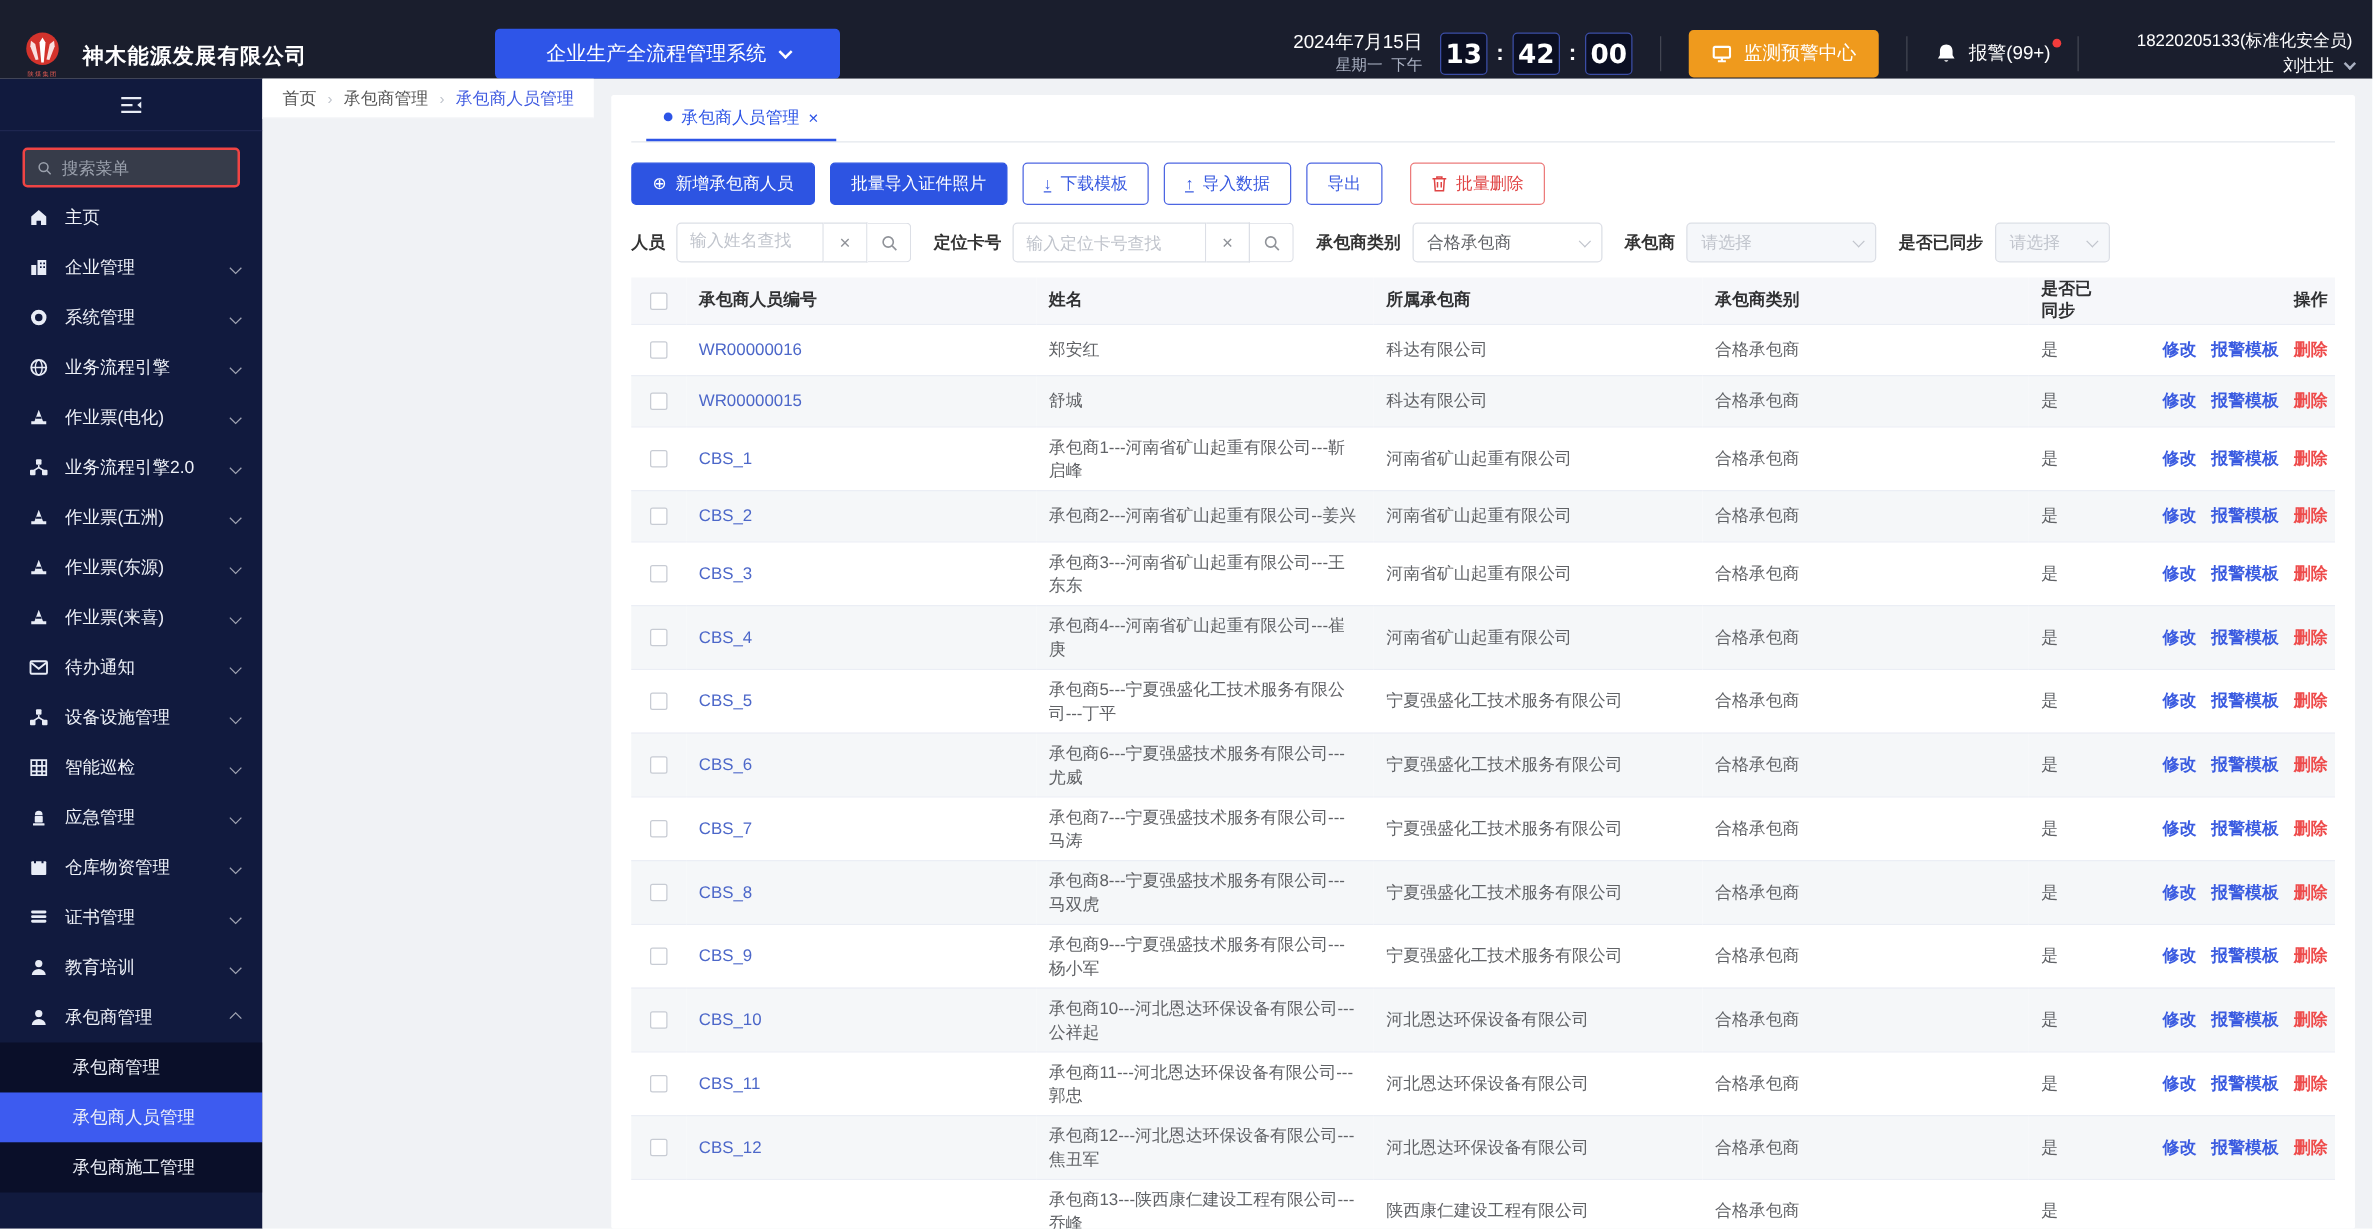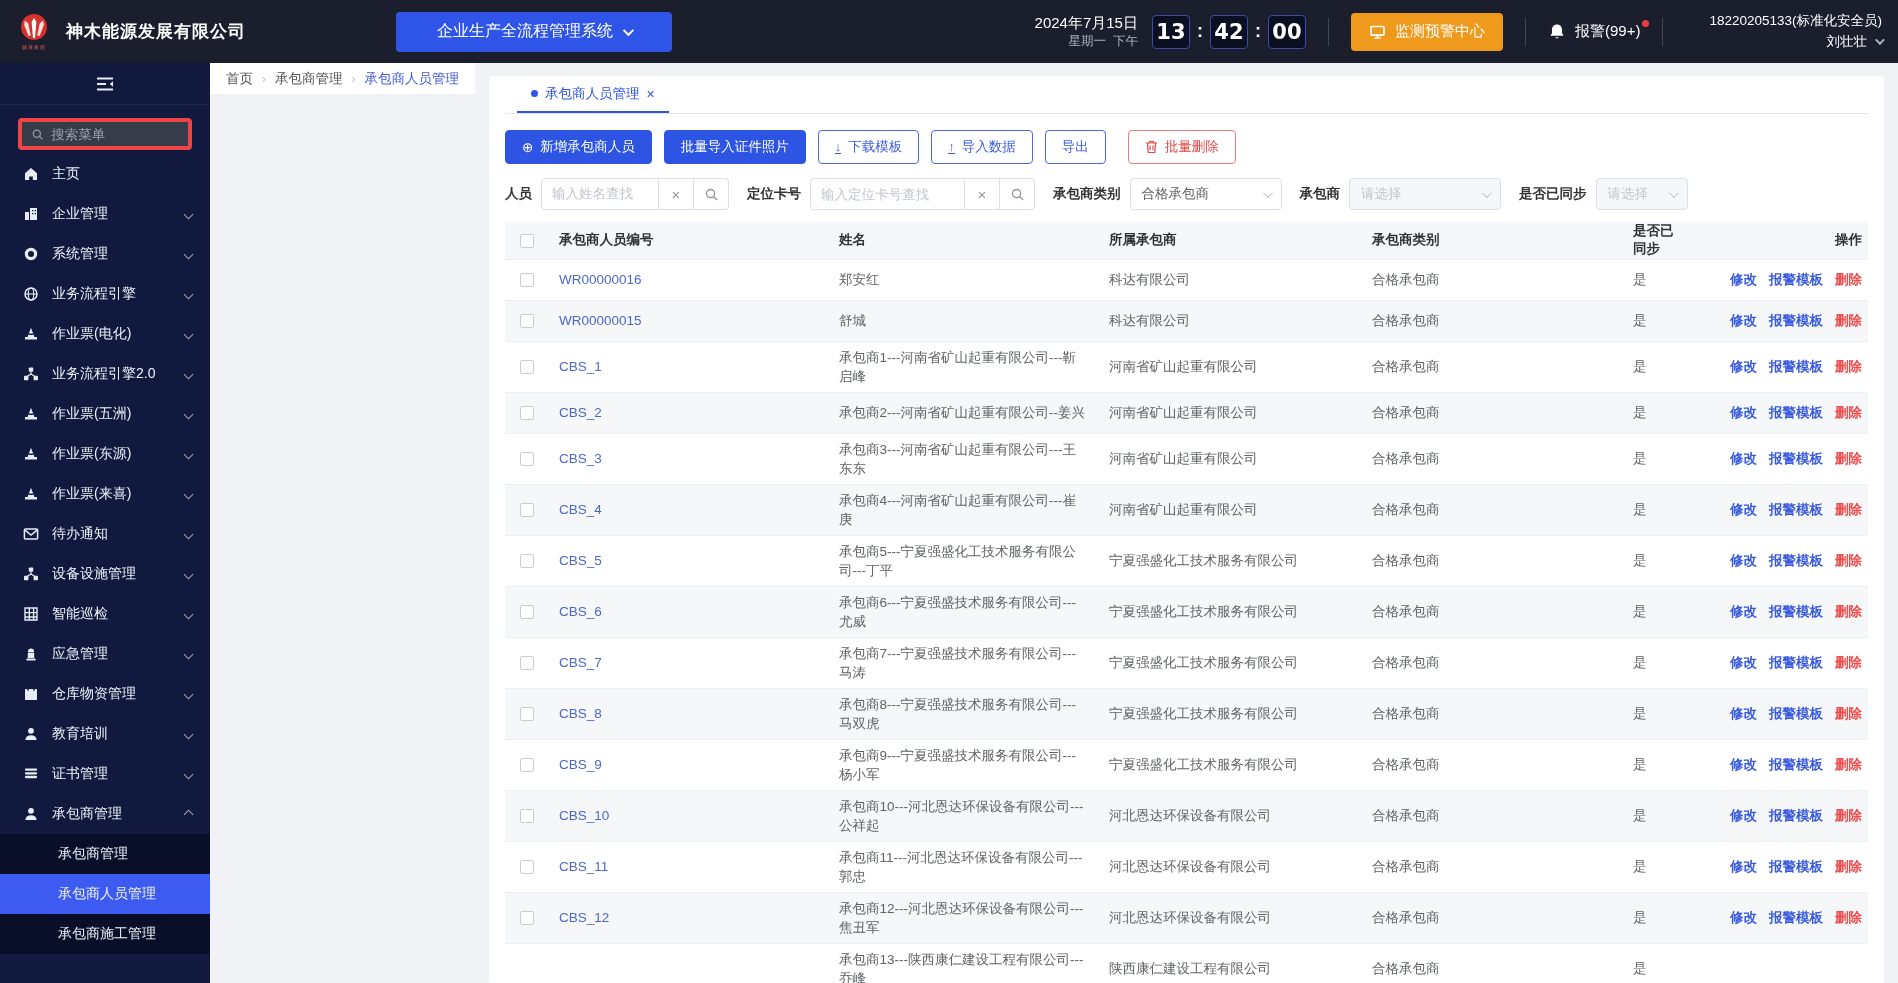--- a/index.html
+++ b/index.html
@@ -7,21 +7,21 @@
     font-family:"Liberation Sans","DejaVu Sans",sans-serif; font-size:14px; }
 
   :root{
     --topbar:#1a1e2d; --sidebar:#111a3e; --sidebar-sub:#0a0f29;
     --primary:#2d54e2; --link:#3a5be0; --idlink:#4c67c9; --danger:#ee4b4b;
     --orange:#ef9a1d; --border:#ebeef5; --head-bg:#f6f7fa; --stripe:#f5f7f9;
     --txt:#606266; --txt-dark:#303133;
   }
 
   
-  .topbar{ height:63px; background:var(--topbar); display:flex; align-items:center; color:#fff; padding:0 16px 0 14px; }
+  .topbar{ height:63px; background:var(--topbar); display:flex; align-items:flex-end; color:#fff; padding:0 16px 0 14px; }
   .brand{ display:flex; align-items:center; gap:12px; }
   .logo{ width:40px; display:flex; flex-direction:column; align-items:center; }
   .logo-cap{ font-size:5px; color:#e05a52; letter-spacing:1px; margin-top:1px; }
   .brand-title{ font-size:17px; font-weight:bold; letter-spacing:1px; }
   .sys-btn{ margin-left:150px; width:276px; height:40px; background:#2e55e8; border:none; border-radius:4px;
     color:#fff; font-size:16px; display:flex; align-items:center; justify-content:center; gap:10px; cursor:pointer;
     font-family:inherit; }
   .chev{ width:8px; height:8px; border-right:2px solid currentColor; border-bottom:2px solid currentColor;
     transform:rotate(45deg) translateY(-2px); display:inline-block; }
   .top-right{ margin-left:auto; display:flex; align-items:center; }
@@ -38,21 +38,21 @@
   .alarm{ display:flex; align-items:center; gap:9px; font-size:15px; cursor:pointer; position:relative; }
   .alarm .dot{ width:7px; height:7px; border-radius:50%; background:#f23c3c; position:absolute; right:-9px; top:-2px; }
   .user-block{ text-align:right; line-height:1.5; font-size:13.5px; margin-left:24px; cursor:pointer; }
   .user-name-row{ display:flex; align-items:center; justify-content:flex-end; gap:8px; }
   .user-block .chev{ border-color:#aab1c2; width:7px; height:7px; }
 
   
   .shell{ display:flex; height:920px; }
   .sidebar{ width:210px; background:var(--sidebar); color:#eef1f8; flex-shrink:0; overflow:hidden; }
   .collapse-row{ height:42px; display:flex; align-items:center; justify-content:center; border-bottom:1px solid #1e2650; cursor:pointer; }
-  .side-search{ margin:13px 18px 4px; height:32px; background:#373c4a; border:4px solid #ef4444; border-radius:4px;
+  .side-search{ margin:13px 18px 4px; height:32px; background:#373c4a; border:2px solid #ef4444; border-radius:4px;
     display:flex; align-items:center; gap:8px; padding:0 10px; }
   .side-search input{ background:transparent; border:none; outline:none; color:#dfe3ec; font-size:13.5px; width:100%; font-family:inherit; }
   .side-search input::placeholder{ color:#9aa0ac; }
   .menu-item{ height:40px; display:flex; align-items:center; gap:13px; padding:0 18px 0 22px; font-size:14px; cursor:pointer; }
   .menu-item .mi-chev{ margin-left:auto; width:7px; height:7px; border-right:1.6px solid rgba(255,255,255,.6);
     border-bottom:1.6px solid rgba(255,255,255,.6); transform:rotate(45deg); }
   .menu-item .mi-chev.up{ transform:rotate(-135deg); }
   .menu-item .ic{ width:17px; height:17px; display:flex; align-items:center; justify-content:center; flex-shrink:0; }
   .submenu .menu-item{ background:var(--sidebar-sub); padding-left:58px; }
   .submenu .menu-item.active{ background:#3d5bf0; }
@@ -357,35 +357,35 @@
               <path d="M5 1.4v3.2M11 1.4v3.2" stroke="#111a3e" stroke-width="1.6"></path>
             </svg>
           </span>
     <span class="mi-label">仓库物资管理</span>
   <span class="mi-chev"></span>
         </div>
 
   <div class="menu-item">
     <span class="ic">
             <svg width="16" height="16" viewBox="0 0 16 16">
+              <path d="M3 3.6h10M3 7.3h10M3 11h10" stroke="#e8ecf6" stroke-width="2.3" stroke-linecap="round" fill="none"></path>
+            </svg>
+          </span>
+    <span class="mi-label">证书管理</span>
+  <span class="mi-chev"></span>
+        </div>
+
+  <div class="menu-item">
+    <span class="ic">
+            <svg width="16" height="16" viewBox="0 0 16 16">
               <circle cx="8" cy="4.8" r="2.9" fill="#e8ecf6"></circle>
               <path d="M2.4 14a5.6 4.8 0 0 1 11.2 0Z" fill="#e8ecf6"></path>
             </svg>
           </span>
     <span class="mi-label">教育培训</span>
-  <span class="mi-chev"></span>
-        </div>
-
-  <div class="menu-item">
-    <span class="ic">
-            <svg width="16" height="16" viewBox="0 0 16 16">
-              <path d="M3 3.6h10M3 7.3h10M3 11h10" stroke="#e8ecf6" stroke-width="2.3" stroke-linecap="round" fill="none"></path>
-            </svg>
-          </span>
-    <span class="mi-label">证书管理</span>
   <span class="mi-chev"></span>
         </div>
 
   <div class="menu-item">
     <span class="ic">
             <svg width="16" height="16" viewBox="0 0 16 16">
               <circle cx="8" cy="4.8" r="2.9" fill="#e8ecf6"></circle>
               <path d="M2.4 14a5.6 4.8 0 0 1 11.2 0Z" fill="#e8ecf6"></path>
             </svg>
           </span>

